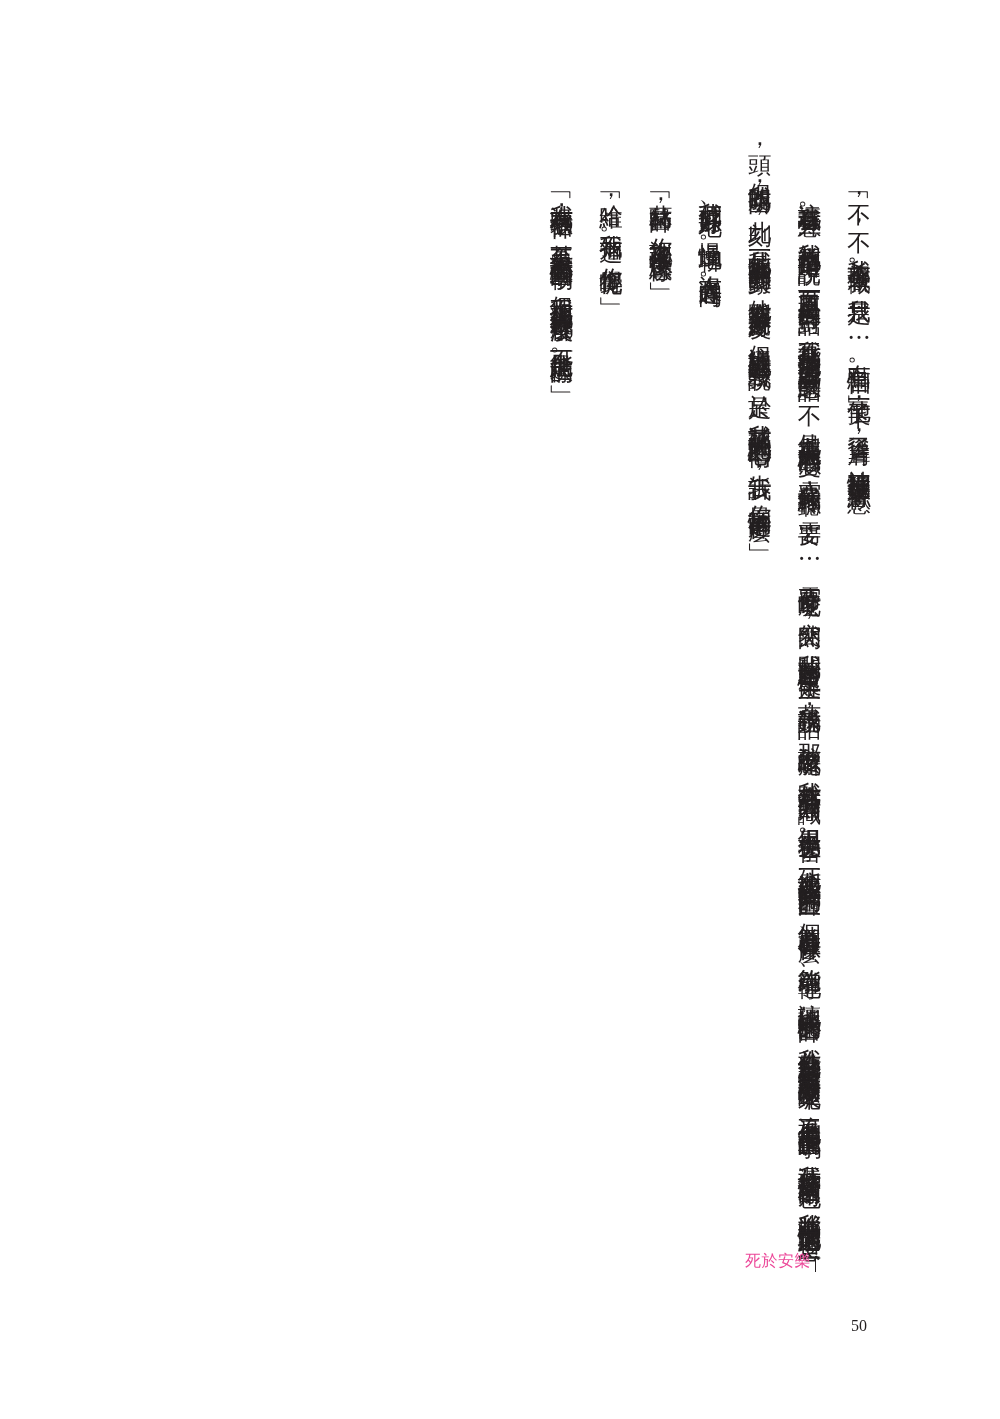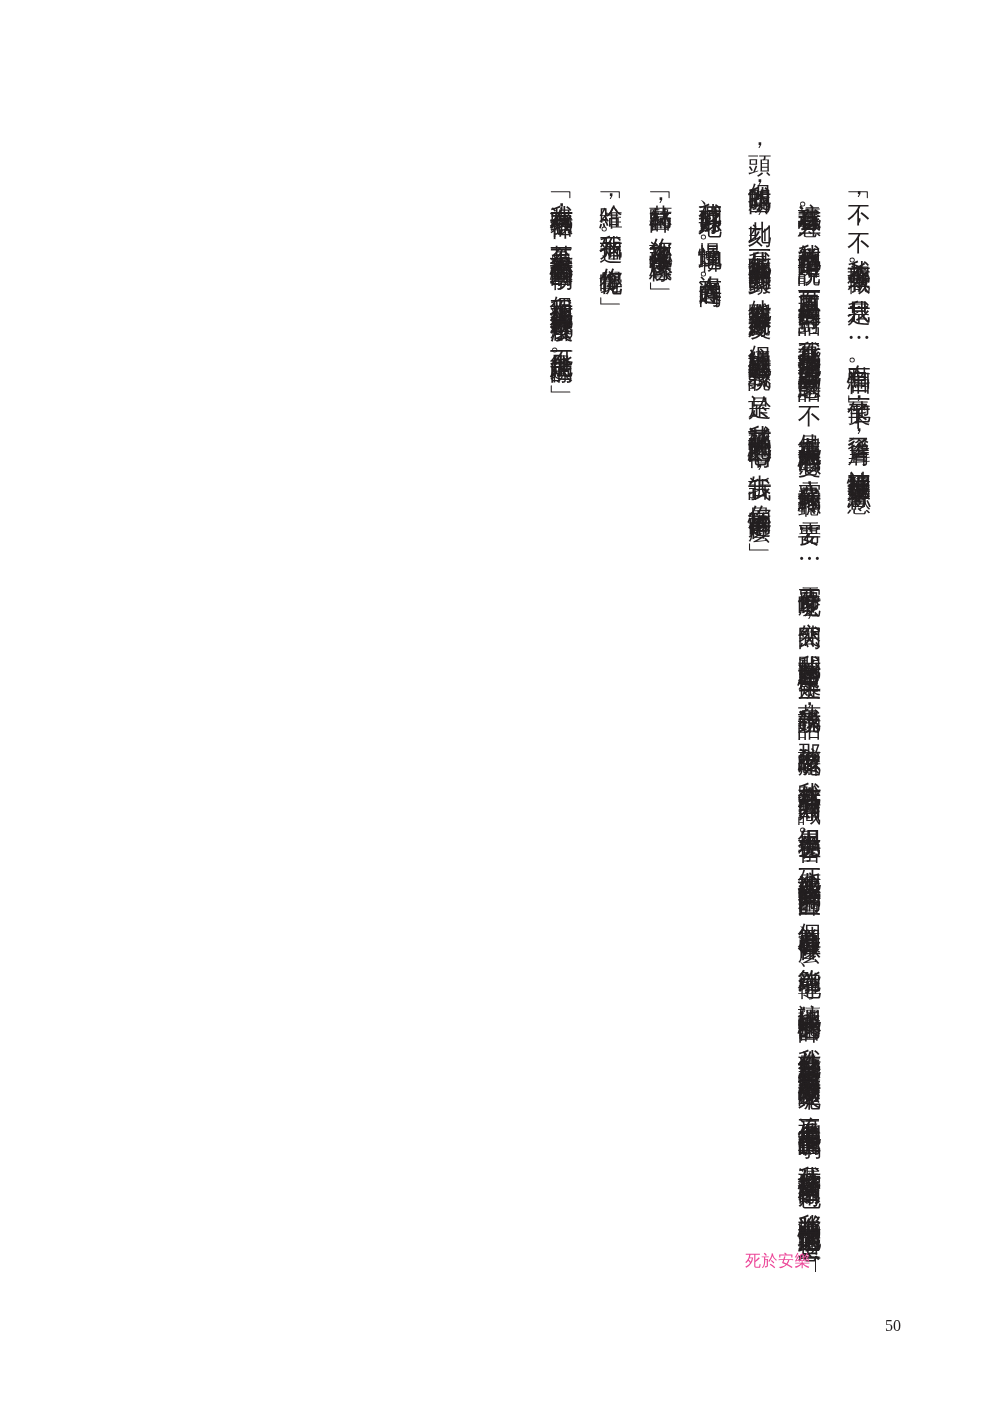--- a/index.html
+++ b/index.html
@@ -63,21 +63,20 @@
     margin-left: 4px;
   }
   .page-number {
     position: absolute;
     left: 851px;
     top: 1314px;
     font-family: "Liberation Serif", "DejaVu Serif", serif;
     font-size: 16px;
     line-height: 24px;
     color: #231f20;
-    margin-left: 34px;
   }
 </style>
 </head>
 <body>
 
 <div class="page">
 
   <div class="text-block">
     <p class="para">「不，不，我希望今天就做。我只是……有點害怕。」他笑了一下，聳了聳肩，神情裡幾乎帶著一絲歉意。</p>
     <p class="para">這讓我有些意外。我知道他不是隨口說說，而且這不是一般的日常對話，我不能只是拍拍他的手或者說一些安慰的話。不，他是在表達他內心的感受，需要我仔細聆聽，需要……需要什麼呢？突然間，我開始對自己產生了懷疑。萬一我說錯了話，那該怎麼辦呢？我雖然有這方面的知識，但畢竟仍在學習。他應該找一個比我更好的醫師，一個知道自己在做什麼、能夠引導他、讓他比較安心的醫師。我為什麼沒請那些負責安寧照護的同僚過來呢？這不是他們最擅長的事嗎？我憑什麼扮演這樣的角色？我腦海中飛快地閃過了這些念頭，但我旋即明白，此刻，我是他唯一能夠傾吐的對象。他雖然有眾多親朋好友，但這樣的話他只願意對我說。於是，我試著了解他此刻的心情。「告訴我，你最害怕的是什麼？」</p>

